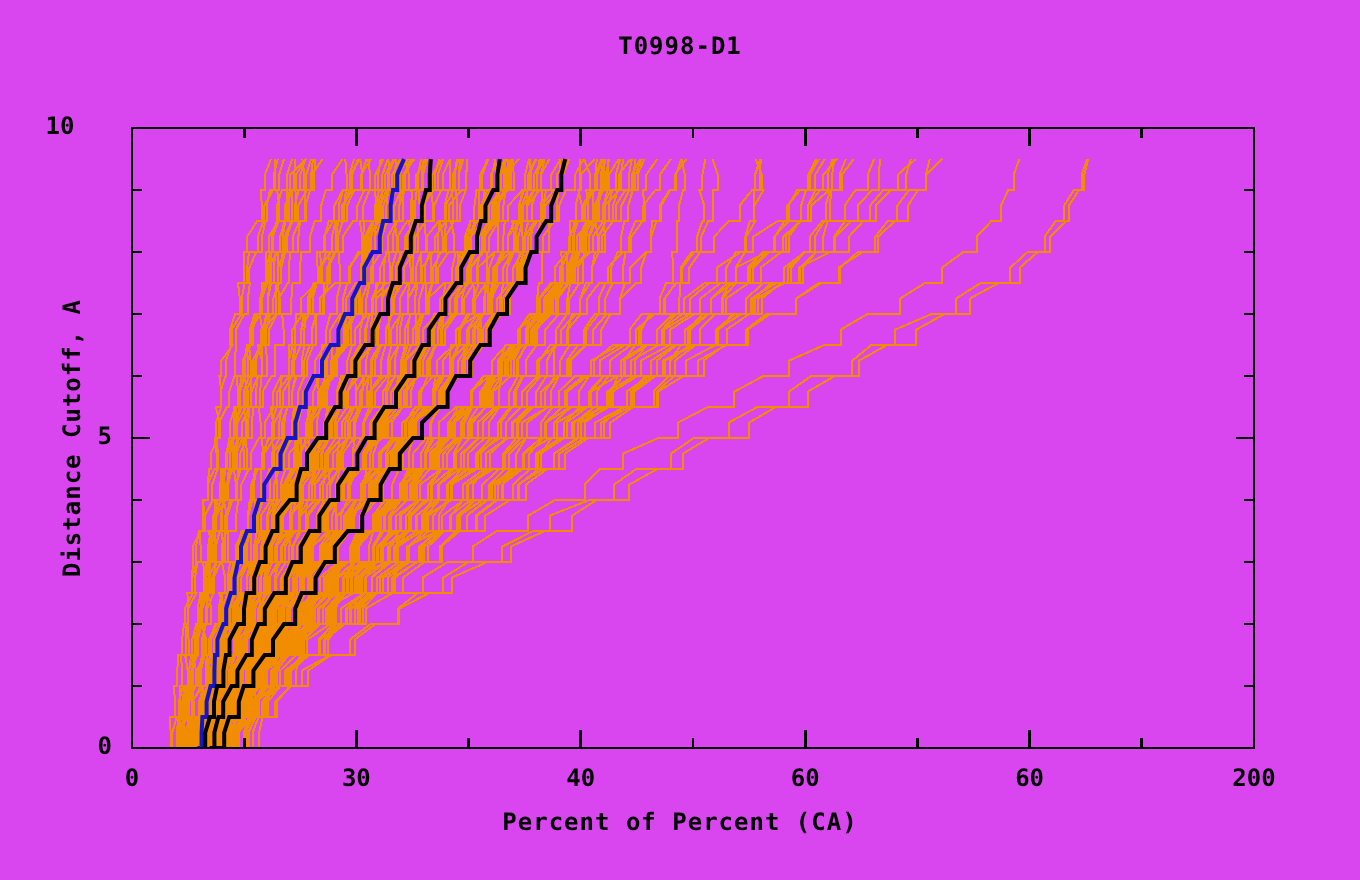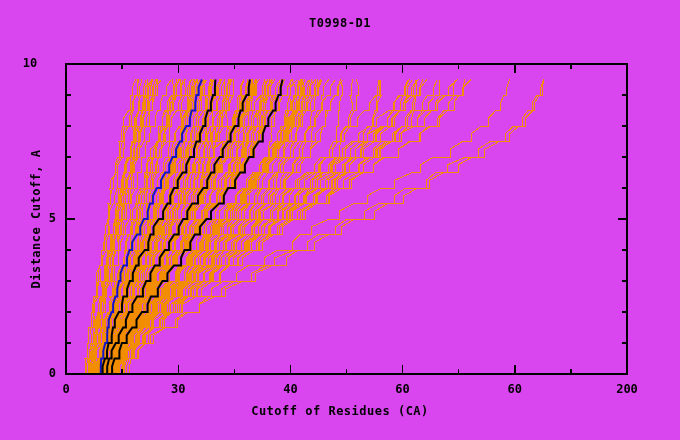--- a/index.html
+++ b/index.html
@@ -223,21 +223,21 @@
       <line x1="66" y1="157" x2="71" y2="157" stroke="#000000" stroke-width="1.4" shape-rendering="crispEdges"></line>
       <line x1="627" y1="157" x2="622" y2="157" stroke="#000000" stroke-width="1.4" shape-rendering="crispEdges"></line>
       <line x1="66" y1="126" x2="71" y2="126" stroke="#000000" stroke-width="1.4" shape-rendering="crispEdges"></line>
       <line x1="627" y1="126" x2="622" y2="126" stroke="#000000" stroke-width="1.4" shape-rendering="crispEdges"></line>
       <line x1="66" y1="95" x2="71" y2="95" stroke="#000000" stroke-width="1.4" shape-rendering="crispEdges"></line>
       <line x1="627" y1="95" x2="622" y2="95" stroke="#000000" stroke-width="1.4" shape-rendering="crispEdges"></line>
       <line x1="66" y1="64" x2="75" y2="64" stroke="#000000" stroke-width="1.4" shape-rendering="crispEdges"></line>
       <line x1="627" y1="64" x2="618" y2="64" stroke="#000000" stroke-width="1.4" shape-rendering="crispEdges"></line>
     </svg>
 
-  <div class="axlabel" id="xaxis-title">Cutoff of Residues (CA)</div>
+  <div class="axlabel" id="xaxis-title">Percent of Percent (CA)</div>
   <div class="axlabel" id="yaxis-title">Distance Cutoff, A</div>
 
   <div id="tick-layer">
       <div class="tick-text" style="left: 26px; top: 382px; width: 80px; text-align: center;">0</div>
       <div class="tick-text" style="left: 138.2px; top: 382px; width: 80px; text-align: center;">30</div>
       <div class="tick-text" style="left: 250.4px; top: 382px; width: 80px; text-align: center;">40</div>
       <div class="tick-text" style="left: 362.6px; top: 382px; width: 80px; text-align: center;">60</div>
       <div class="tick-text" style="left: 474.8px; top: 382px; width: 80px; text-align: center;">60</div>
       <div class="tick-text" style="left: 587px; top: 382px; width: 80px; text-align: center;">200</div>
       <div class="tick-text" style="left: 4px; top: 366px; width: 52px; text-align: right;">0</div>

